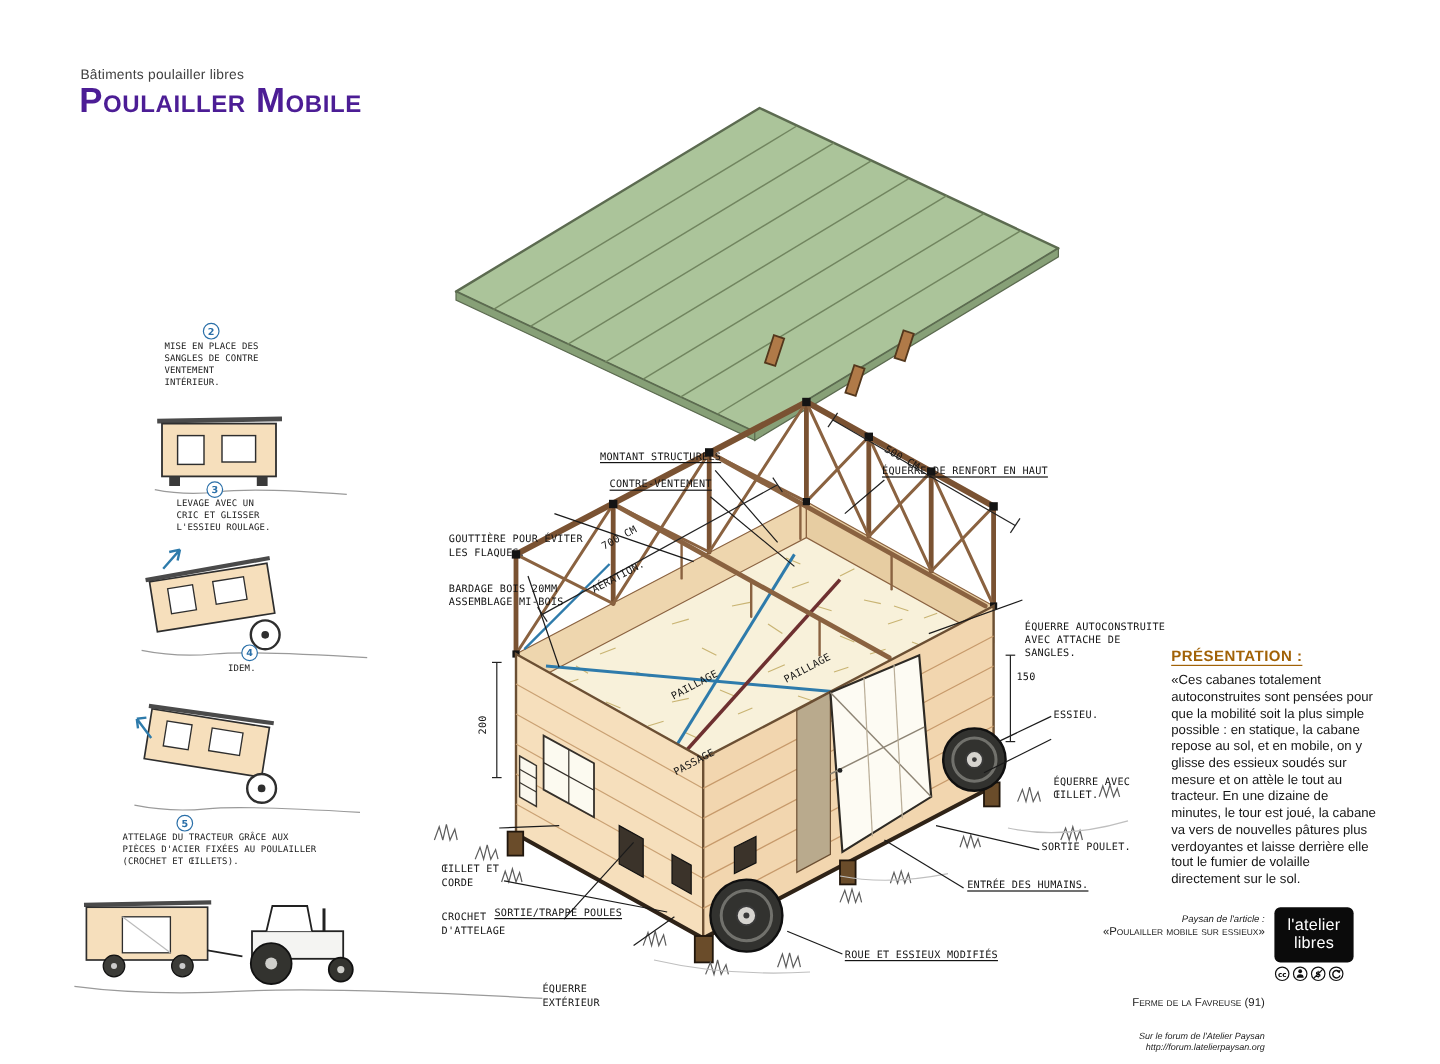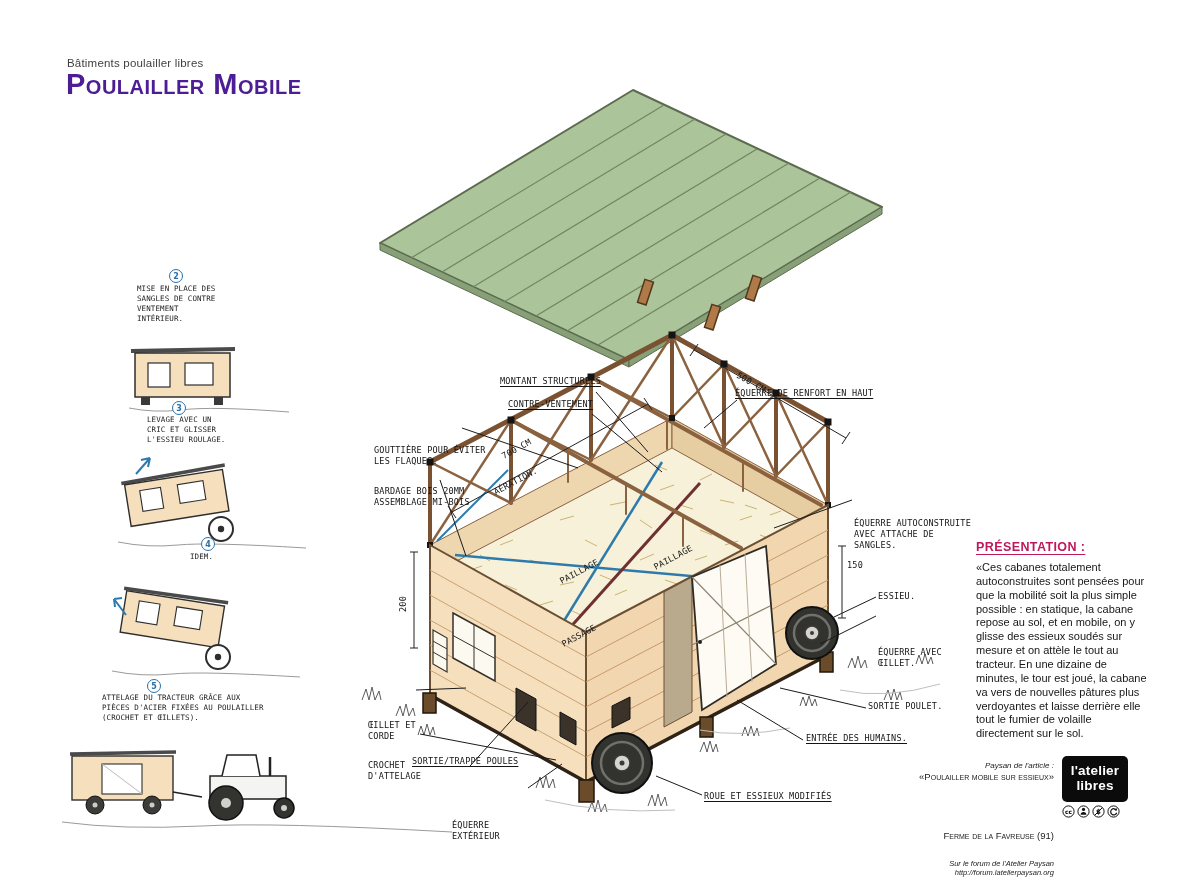--- a/index.html
+++ b/index.html
@@ -16,34 +16,34 @@
   .hand.wrap{white-space:normal;margin-top:40px;}
   .hand.u{text-decoration:underline;text-underline-offset:2px;}
   .rot{transform-origin:left top;}
 
   .step-cap{position:absolute;font-family:"DejaVu Sans Mono",monospace;font-size:7.5px;line-height:1.32;
         letter-spacing:.1px;color:#1b1b1b;text-transform:uppercase;}
   .step-num{position:absolute;width:12px;height:12px;border:1.3px solid #2a6fa8;color:#2a6fa8;
         border-radius:50%;background:#fff;display:flex;align-items:center;justify-content:center;
         font:bold 8px "DejaVu Sans",sans-serif;}
 
-  .pres-head{position:absolute;left:976px;top:540px;font-size:12.5px;font-weight:bold;color:#be185d;
+  .pres-head{position:absolute;left:976px;top:540px;font-size:12.5px;font-weight:bold;color:#a16207;
         text-transform:uppercase;text-decoration:underline;text-underline-offset:3px;letter-spacing:.4px;}
   .pres-body{position:absolute;left:976px;top:561px;width:172px;font-size:11px;line-height:1.26;color:#161616;}
 
   .footer-text{position:absolute;left:880px;top:761px;width:174px;text-align:right;color:#222;}
   .ft-extract{font-style:italic;font-size:8px;margin-bottom:1px;}
   .ft-article{font-variant:small-caps;font-size:9.5px;}
   .ft-farm{font-variant:small-caps;font-size:9.5px;margin-top:48px;}
   .ft-forum{font-style:italic;font-size:7.5px;margin-top:18px;}
   .ft-url{font-style:italic;font-size:7.5px;}
 
   .logo-box{position:absolute;left:1062px;top:756px;width:66px;height:46px;background:#0b0b0b;
         border-radius:5px;color:#fff;display:flex;flex-direction:column;align-items:center;
-        justify-content:center;font-weight:700;font-size:13.5px;line-height:1.08;letter-spacing:.2px;}
+        justify-content:center;font-weight:400;font-size:13.5px;line-height:1.08;letter-spacing:.2px;}
   .cc-row{position:absolute;left:1062px;top:805px;display:flex;gap:2px;}
 </style>
 </head>
 <body>
 
 <div class="page">
 
   <svg class="art" width="1200" height="887" viewBox="0 0 1200 887">
 
     <g>

